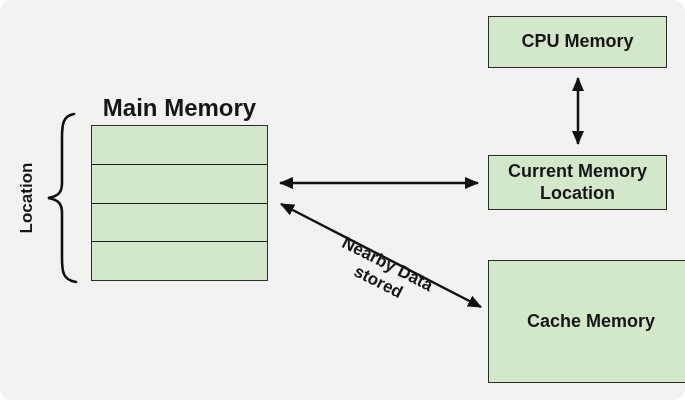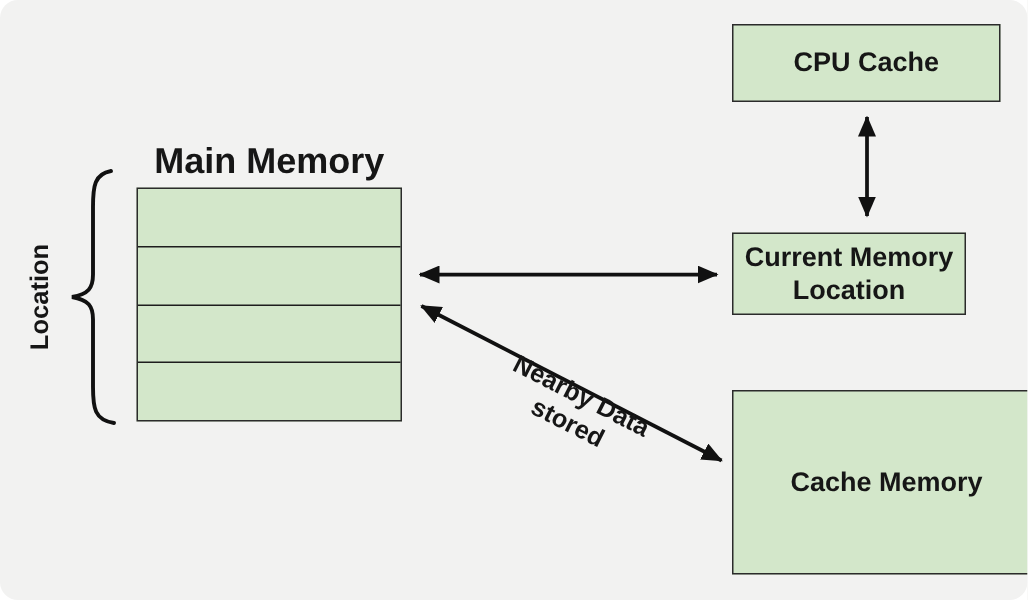--- a/index.html
+++ b/index.html
@@ -56,21 +56,21 @@
     border:1.8px solid var(--box-border);
     display:flex;align-items:center;justify-content:center;
     text-align:center;
     font-weight:700;
     font-size:18px;
     line-height:1.2;
     color:var(--text-color);
     padding:2px 6px;
   }
   .cpu-access{left:488px;top:16px;width:179px;height:52px;}
-  .current-memory{left:488px;top:155px;width:156px;height:55px;}
+  .current-memory{left:488px;top:155px;width:179px;height:55px;}
   .cache-memory{left:488px;top:260px;width:206px;height:123px;}
   .arrow-layer{
     position:absolute;left:0;top:0;
     width:685px;height:400px;
     pointer-events:none;
     color:var(--arrow-color);
   }
   .nearby-label{
     left:383px;top:273px;
     transform:translate(-50%,-50%) rotate(27deg);
@@ -90,21 +90,21 @@
   <div class="main-memory-table">
       <div class="mem-row"></div>
       <div class="mem-row"></div>
       <div class="mem-row"></div>
       <div class="mem-row"></div>
     </div>
 
   <div class="diagram-label location-label">Location</div>
 
   <div class="node cpu-access">
-    <span>CPU Cache</span>
+    <span>CPU Memory</span>
   </div>
 
   <div class="node current-memory">
     <span>Current Memory Location</span>
   </div>
 
   <div class="node cache-memory">
     <span>Cache Memory</span>
   </div>
 

